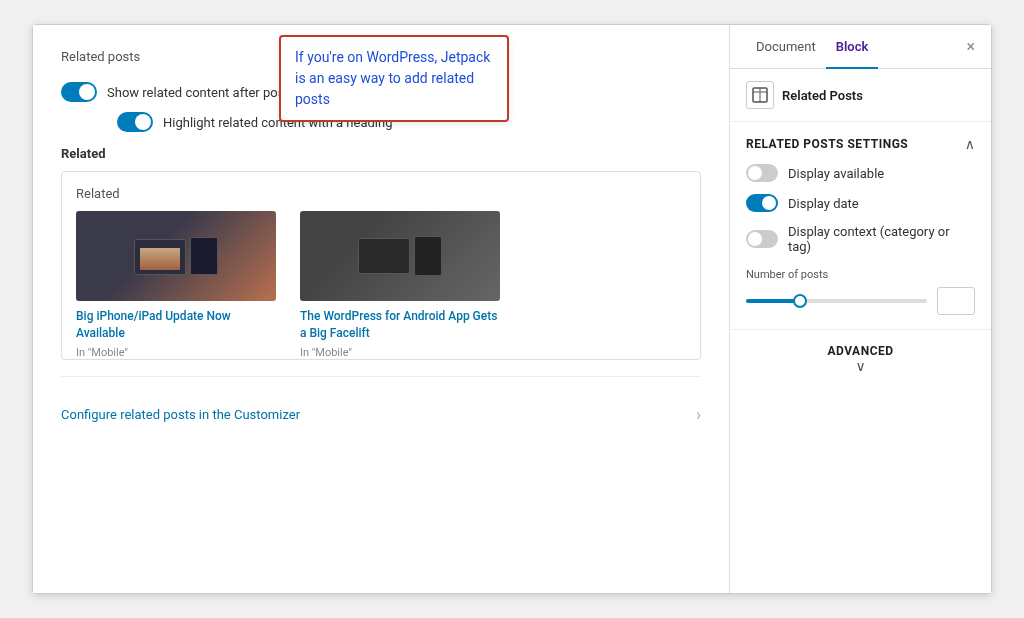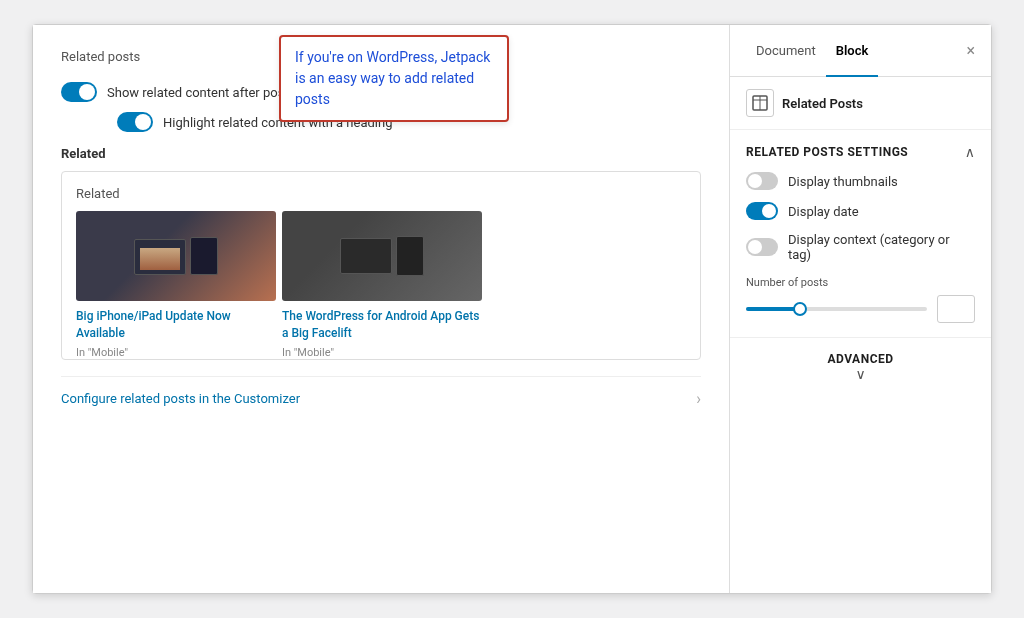--- a/index.html
+++ b/index.html
@@ -106,21 +106,21 @@
     }
 
     .preview-related-label {
       font-size: 13px;
       color: #555;
       margin-bottom: 10px;
     }
 
     .preview-posts {
       display: flex;
-      gap: 6px;
+      gap: 24px;
     }
 
     .preview-post {
       flex: 1;
       max-width: 200px;
     }
 
     .preview-post-img {
       width: 100%;
       height: 90px;
@@ -155,21 +155,21 @@
 
     .preview-post-cat {
       font-size: 11px;
       color: #888;
     }
 
     .bottom-link-row {
       display: flex;
       align-items: center;
       margin-top: 16px;
-      padding-top: 12px;
+      padding-top: 28px;
       border-top: 1px solid #eee;
     }
 
     .bottom-link {
       font-size: 13px;
       color: #0073aa;
       text-decoration: none;
       flex: 1;
     }
 
@@ -203,37 +203,37 @@
       display: flex;
       flex-direction: column;
       flex-shrink: 0;
     }
 
     .sidebar-tabs {
       display: flex;
       align-items: center;
       border-bottom: 1px solid #ddd;
       padding: 0 16px;
-      height: 52px;
+      height: 44px;
     }
 
     .sidebar-tab {
       font-size: 13px;
       color: #555;
       padding: 0 10px;
       height: 100%;
       display: flex;
       align-items: center;
       cursor: pointer;
       border-bottom: 2px solid transparent;
       margin-bottom: -1px;
     }
 
     .sidebar-tab.active {
-      color: #000000;
+      color: #4c1d95;
       border-bottom-color: #007cba;
       font-weight: 600;
     }
 
     .sidebar-close {
       margin-left: auto;
       font-size: 16px;
       color: #888;
       cursor: pointer;
       line-height: 1;
@@ -565,21 +565,21 @@
     </div>
 
     <div class="sidebar-section">
       <div class="sidebar-section-header">
         <span class="sidebar-section-title">Related Posts Settings</span>
         <span class="chevron-icon">∧</span>
       </div>
 
       <div class="setting-row">
         <div class="toggle-small off"></div>
-        <span class="setting-label">Display thumbnails</span>
+        <span class="setting-label">Display available</span>
       </div>
 
       <div class="setting-row">
         <div class="toggle-small on"></div>
         <span class="setting-label">Display date</span>
       </div>
 
       <div class="setting-row">
         <div class="toggle-small off"></div>
         <span class="setting-label">Display context (category or tag)</span>

